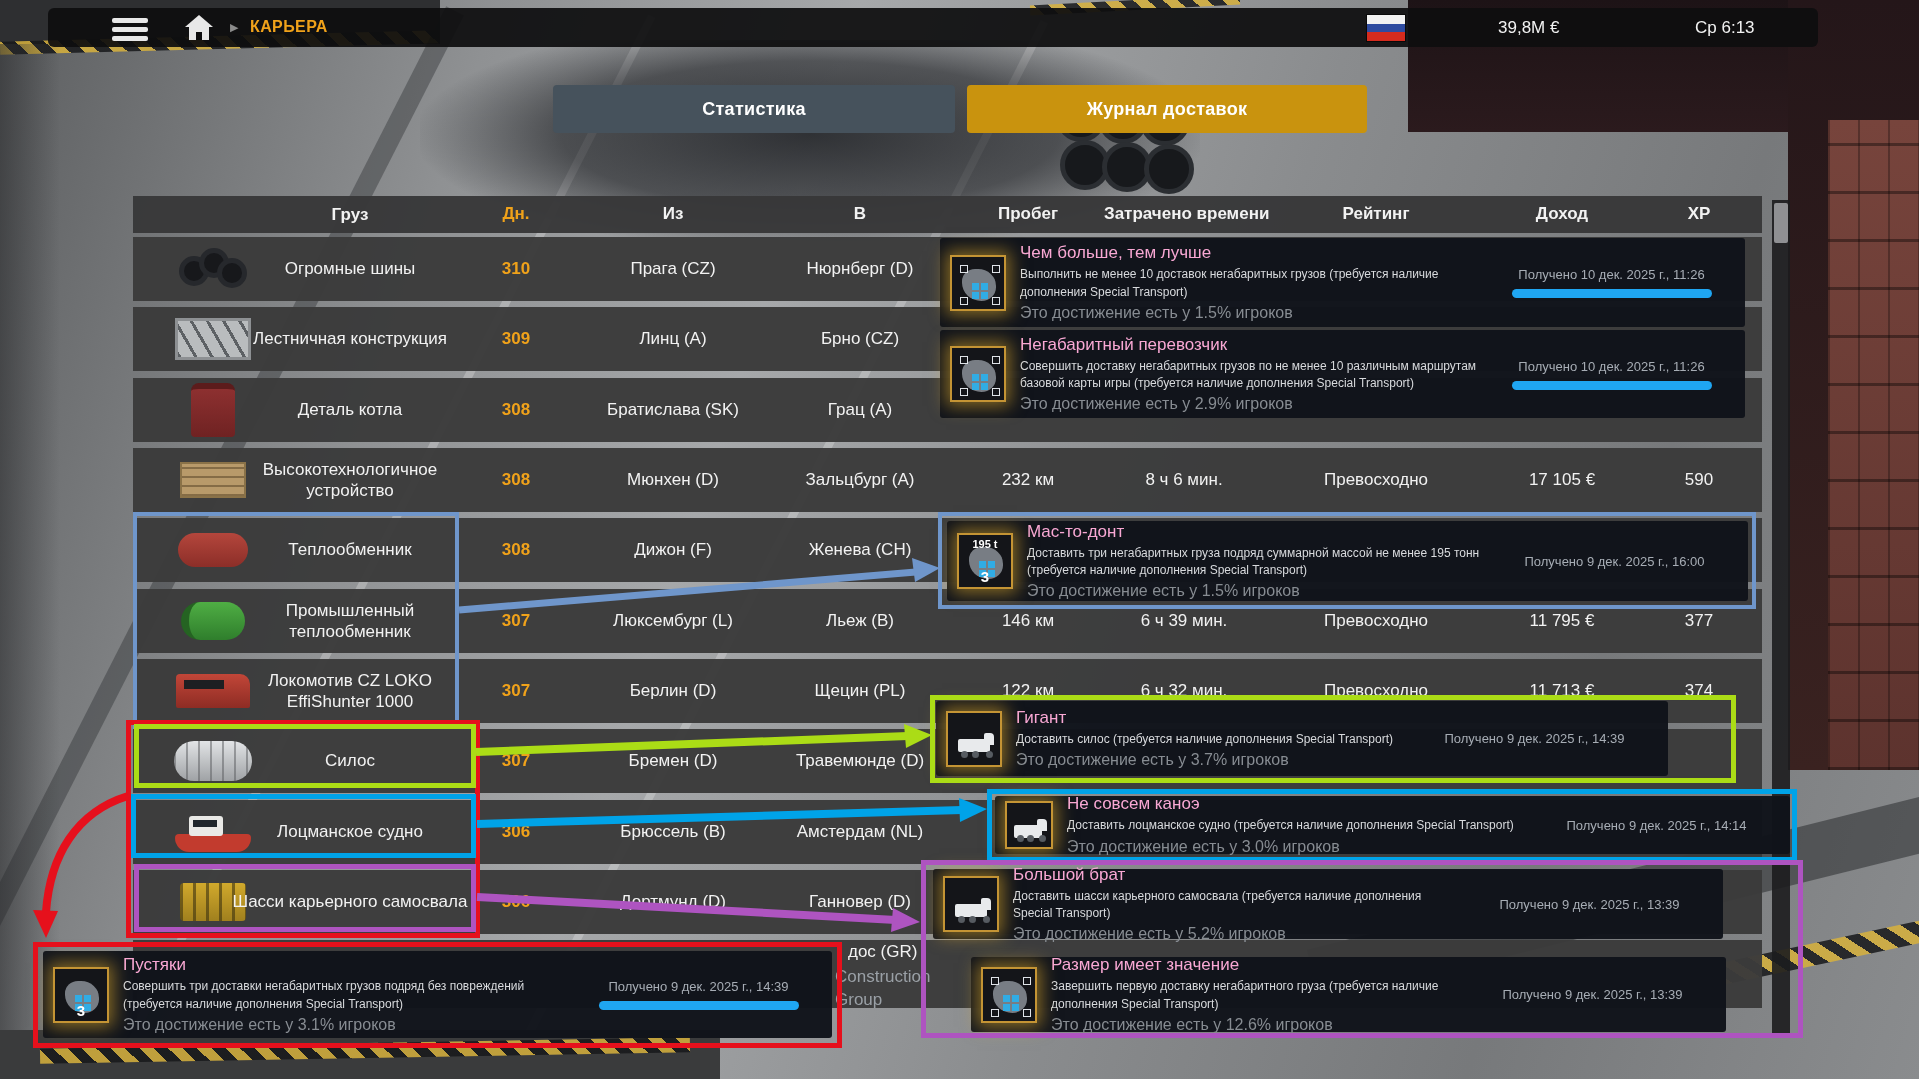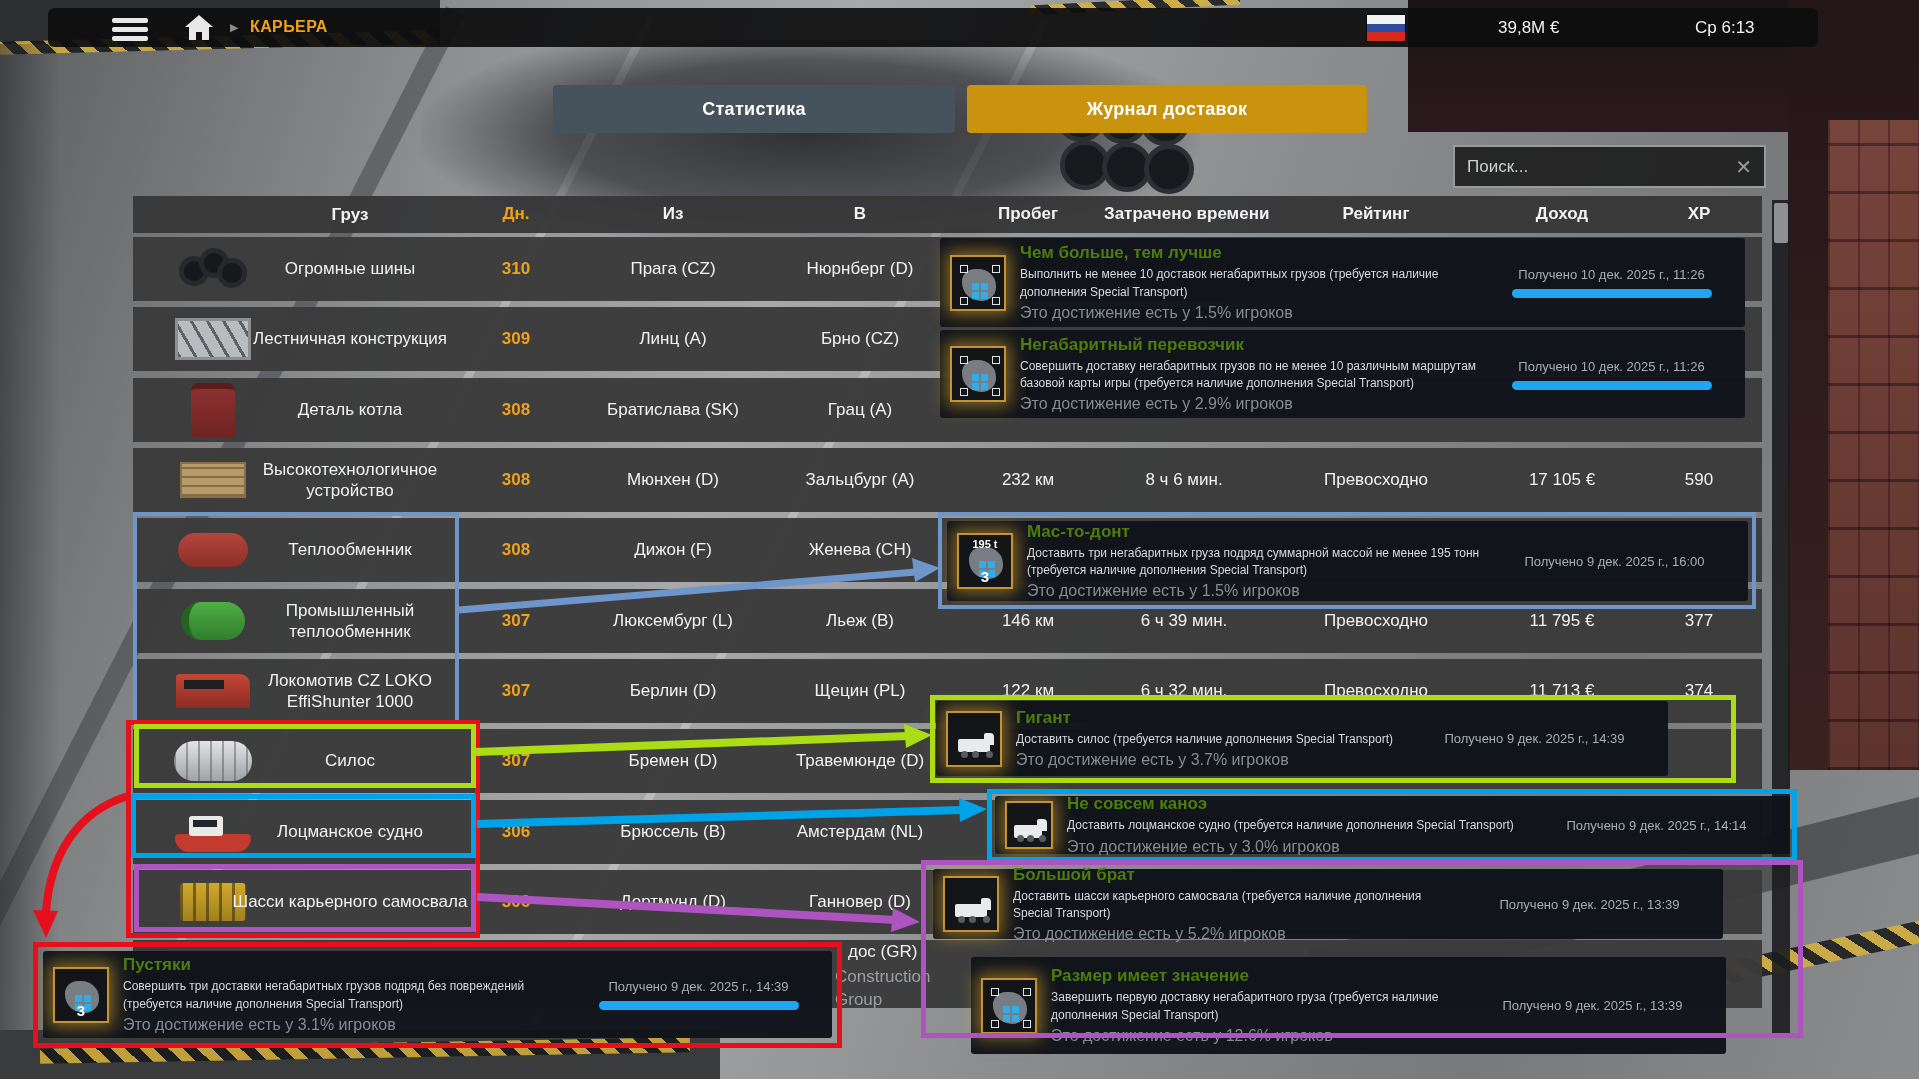--- a/index.html
+++ b/index.html
@@ -89,21 +89,21 @@
   .ai-sq.s1{left:20px;top:26px;} .ai-sq.s2{left:29px;top:26px;} .ai-sq.s3{left:20px;top:35px;} .ai-sq.s4{left:29px;top:35px;}
   .ai-dot{position:absolute;width:6px;height:6px;border:1px solid #dfe3e8;background:rgba(20,21,25,.6);}
   .ai-dot.d1{left:8px;top:8px;} .ai-dot.d2{left:40px;top:8px;} .ai-dot.d3{left:8px;top:40px;} .ai-dot.d4{left:40px;top:40px;}
   .ai-top{position:absolute;left:0;right:0;top:3px;text-align:center;font-size:11px;font-weight:bold;color:#fff;z-index:2;}
   .ai-bottom{position:absolute;left:0;right:0;bottom:2px;text-align:center;font-size:15px;font-weight:bold;color:#fff;z-index:2;}
   .ai-truck-box{position:absolute;left:10px;top:26px;width:32px;height:13px;background:#e8eaec;border-radius:2px;}
   .ai-truck-cab{position:absolute;left:36px;top:20px;width:10px;height:12px;background:#e8eaec;border-radius:2px 4px 0 0;}
   .ai-truck-w{position:absolute;width:7px;height:7px;border-radius:50%;background:#565b61;top:38px;}
   .ai-truck-w.w1{left:13px;} .ai-truck-w.w2{left:24px;} .ai-truck-w.w3{left:38px;}
   .ach-text{flex:1;min-width:0;}
-  .ach-title{font-size:17px;font-weight:bold;color:#4d7c0f;margin-bottom:3px;}
+  .ach-title{font-size:17px;font-weight:normal;color:#f9a8d4;margin-bottom:3px;}
   .ach-desc{font-size:12px;color:#d8dadd;line-height:1.45;}
   .ach-rarity{font-size:16px;color:#878c92;margin-top:3px;}
   .ach-right{width:235px;flex:0 0 235px;display:flex;flex-direction:column;align-items:center;gap:7px;}
   .ach-date{font-size:13px;color:#a7adb5;white-space:nowrap;}
   .ach-bar{width:200px;height:9px;border-radius:5px;background:var(--progress_blue,#1fa6f2);}
   
   .anno{position:absolute;box-sizing:border-box;pointer-events:none;}
   .anno-steel{border:4px solid var(--annotation_steel,#6f96cb);}
   .anno-red{border:5px solid var(--annotation_red,#e6101c);}
   .anno-chartreuse{border:5px solid var(--annotation_chartreuse,#abdc16);}
@@ -168,24 +168,20 @@
     <span class="abs clock" style="left:1647px;top:10px;">Ср 6:13</span>
   </div>
 
   <div class="abs tab tab-inactive" style="left:553px;top:85px;width:402px;">
     <span>Статистика</span>
   </div>
   <div class="abs tab tab-active" style="left:967px;top:85px;width:400px;">
     <span>Журнал доставок</span>
   </div>
 
-  <div class="abs search">
-    <span class="search-text">Поиск...</span>
-    <span class="search-x">✕</span>
-  </div>
 
   <div class="abs tbl">
     <div class="thead">
       <span class="th c-cargo">Груз</span>
       <span class="th c-days h-days">Дн.</span>
       <span class="th c-from">Из</span>
       <span class="th c-to">В</span>
       <span class="th c-dist">Пробег</span>
       <span class="th c-time">Затрачено времени</span>
       <span class="th c-rating">Рейтинг</span>
@@ -473,21 +469,21 @@
     <div class="ach-text">
       <div class="ach-title">Большой брат</div>
       <div class="ach-desc">Доставить шасси карьерного самосвала (требуется наличие дополнения Special Transport)</div>
       <div class="ach-rarity">Это достижение есть у 5.2% игроков</div>
     </div>
     <div class="ach-right">
       <div class="ach-date">Получено 9 дек. 2025 г., 13:39</div>
     </div>
   </div>
 
-  <div class="ach" style="left:971px;top:957px;width:755px;height:97px;">
+  <div class="ach" style="left:971px;top:957px;width:755px;height:75px;">
     <div class="ach-icon">
       <div class="ai-blob"></div>
         <i class="ai-sq s1"></i>
         <i class="ai-sq s2"></i>
         <i class="ai-sq s3"></i>
         <i class="ai-sq s4"></i>
       <i class="ai-dot d1"></i>
         <i class="ai-dot d2"></i>
         <i class="ai-dot d3"></i>
         <i class="ai-dot d4"></i>

